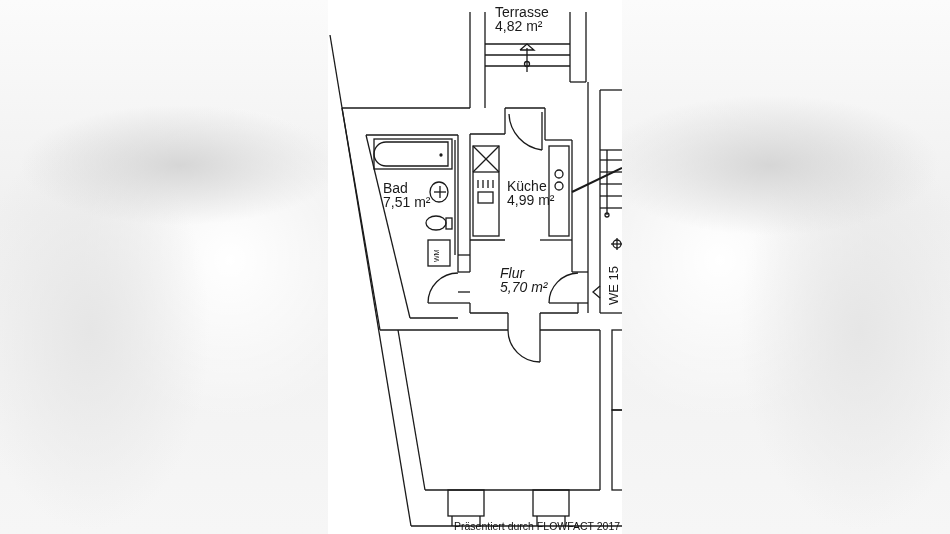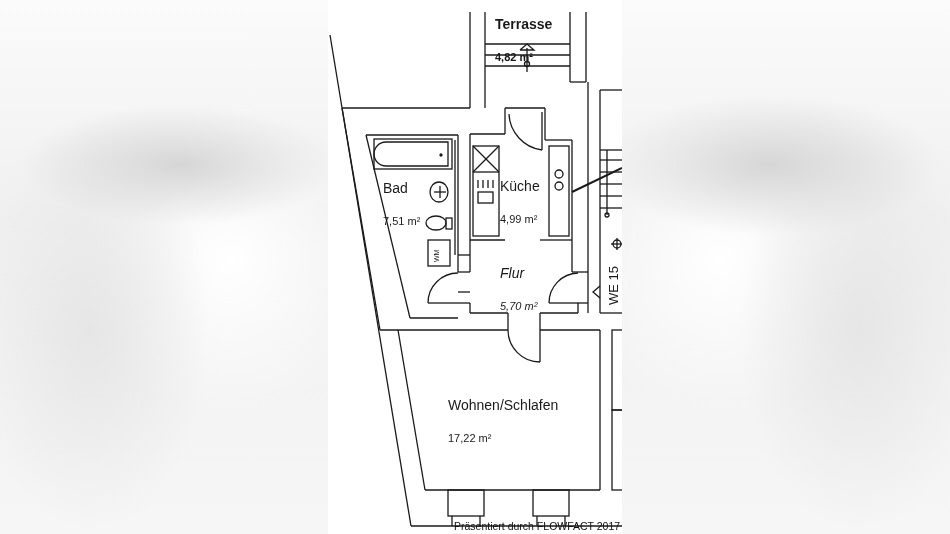--- a/index.html
+++ b/index.html
@@ -22,21 +22,21 @@
     .plan {
       position: absolute; left: 328px; top: 0; width: 294px; height: 534px;
       background: #ffffff;
     }
     .plan svg { position: absolute; left: 0; top: 0; }
     .label {
       position: absolute; color: #1a1a1a; white-space: nowrap;
       font-family: "Liberation Sans", sans-serif;
     }
     .room-name { font-size: 14px; line-height: 16px; }
-    .room-area { font-size: 11px; line-height: 13px; margin-top: 19px; }
+    .room-area { font-size: 14px; line-height: 13px; }
     .credit { font-size: 10.5px; line-height: 12px; color: #111; }
     .vert {
       transform: rotate(-90deg); transform-origin: left top;
       font-size: 13px;
     }
   </style>
 </head>
 <body>
 
 <div class="blur-bg"></div>
@@ -161,43 +161,39 @@
       <rect x="533" y="490" width="36" height="26"></rect>
       <line x1="452" y1="516" x2="452" y2="526"></line>
       <line x1="480" y1="516" x2="480" y2="526"></line>
       <line x1="537" y1="516" x2="537" y2="526"></line>
       <line x1="565" y1="516" x2="565" y2="526"></line>
       <rect x="612" y="330" width="12" height="80"></rect>
       <rect x="612" y="410" width="12" height="80"></rect>
     </g>
   </svg>
 
-  <div class="label" style="left:167px; top:16px;font-weight:bold;">
+  <div class="label" style="left:167px; top:4px;">
     <div class="room-name">Terrasse</div>
     <div class="room-area">4,82 m²</div>
   </div>
 
   <div class="label" style="left:55px; top:180px;">
     <div class="room-name">Bad</div>
     <div class="room-area">7,51 m²</div>
   </div>
 
-  <div class="label" style="left:172px; top:178px;">
+  <div class="label" style="left:172px; top:178px;padding-left:7px;">
     <div class="room-name">Küche</div>
     <div class="room-area">4,99 m²</div>
   </div>
 
   <div class="label" style="left:172px; top:265px;font-style:italic;">
     <div class="room-name">Flur</div>
     <div class="room-area">5,70 m²</div>
   </div>
 
-  <div class="label" style="left:120px; top:397px;">
-    <div class="room-name">Wohnen/Schlafen</div>
-    <div class="room-area">17,22 m²</div>
-  </div>
 
   <div class="label vert" style="left:278px; top:305px;">WE 15</div>
 
   <div class="label vert" style="left:105px; top:262px; font-size:7px;">WM</div>
 
   <div class="label credit" style="left:126px; top:520px;text-align:center;">Präsentiert durch FLOWFACT 2017</div>
 </div>
 
 </body></html>

